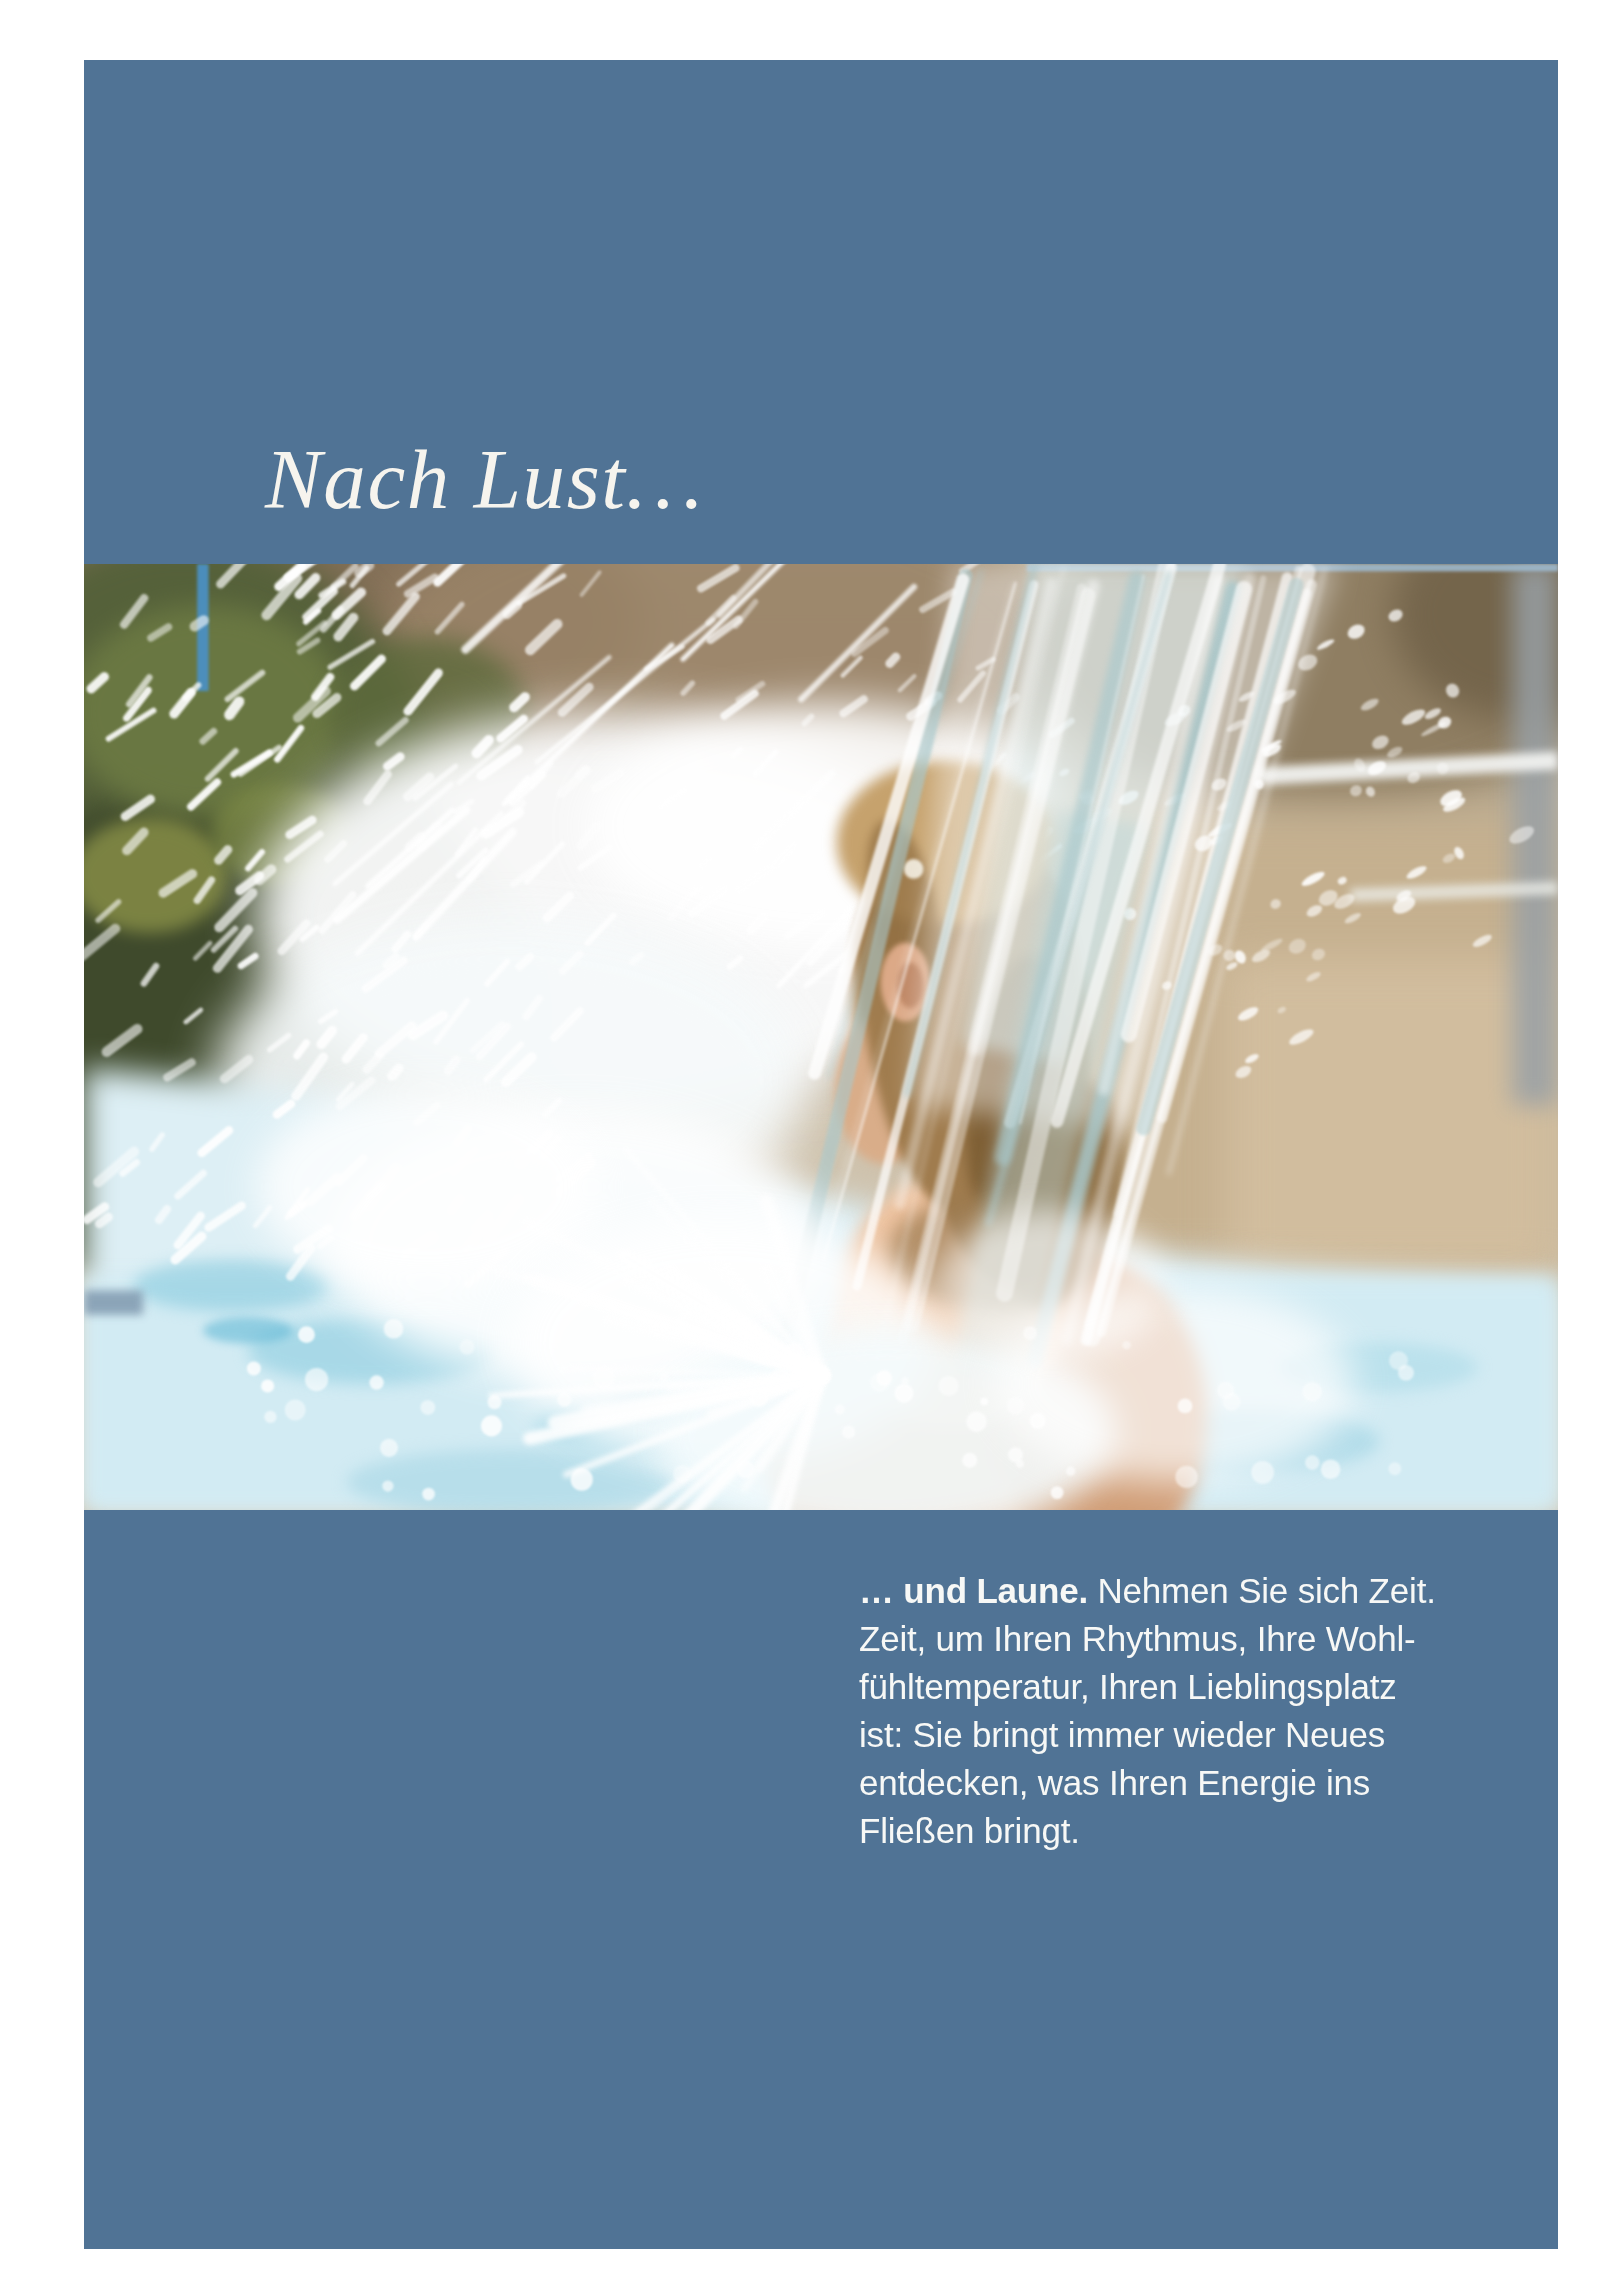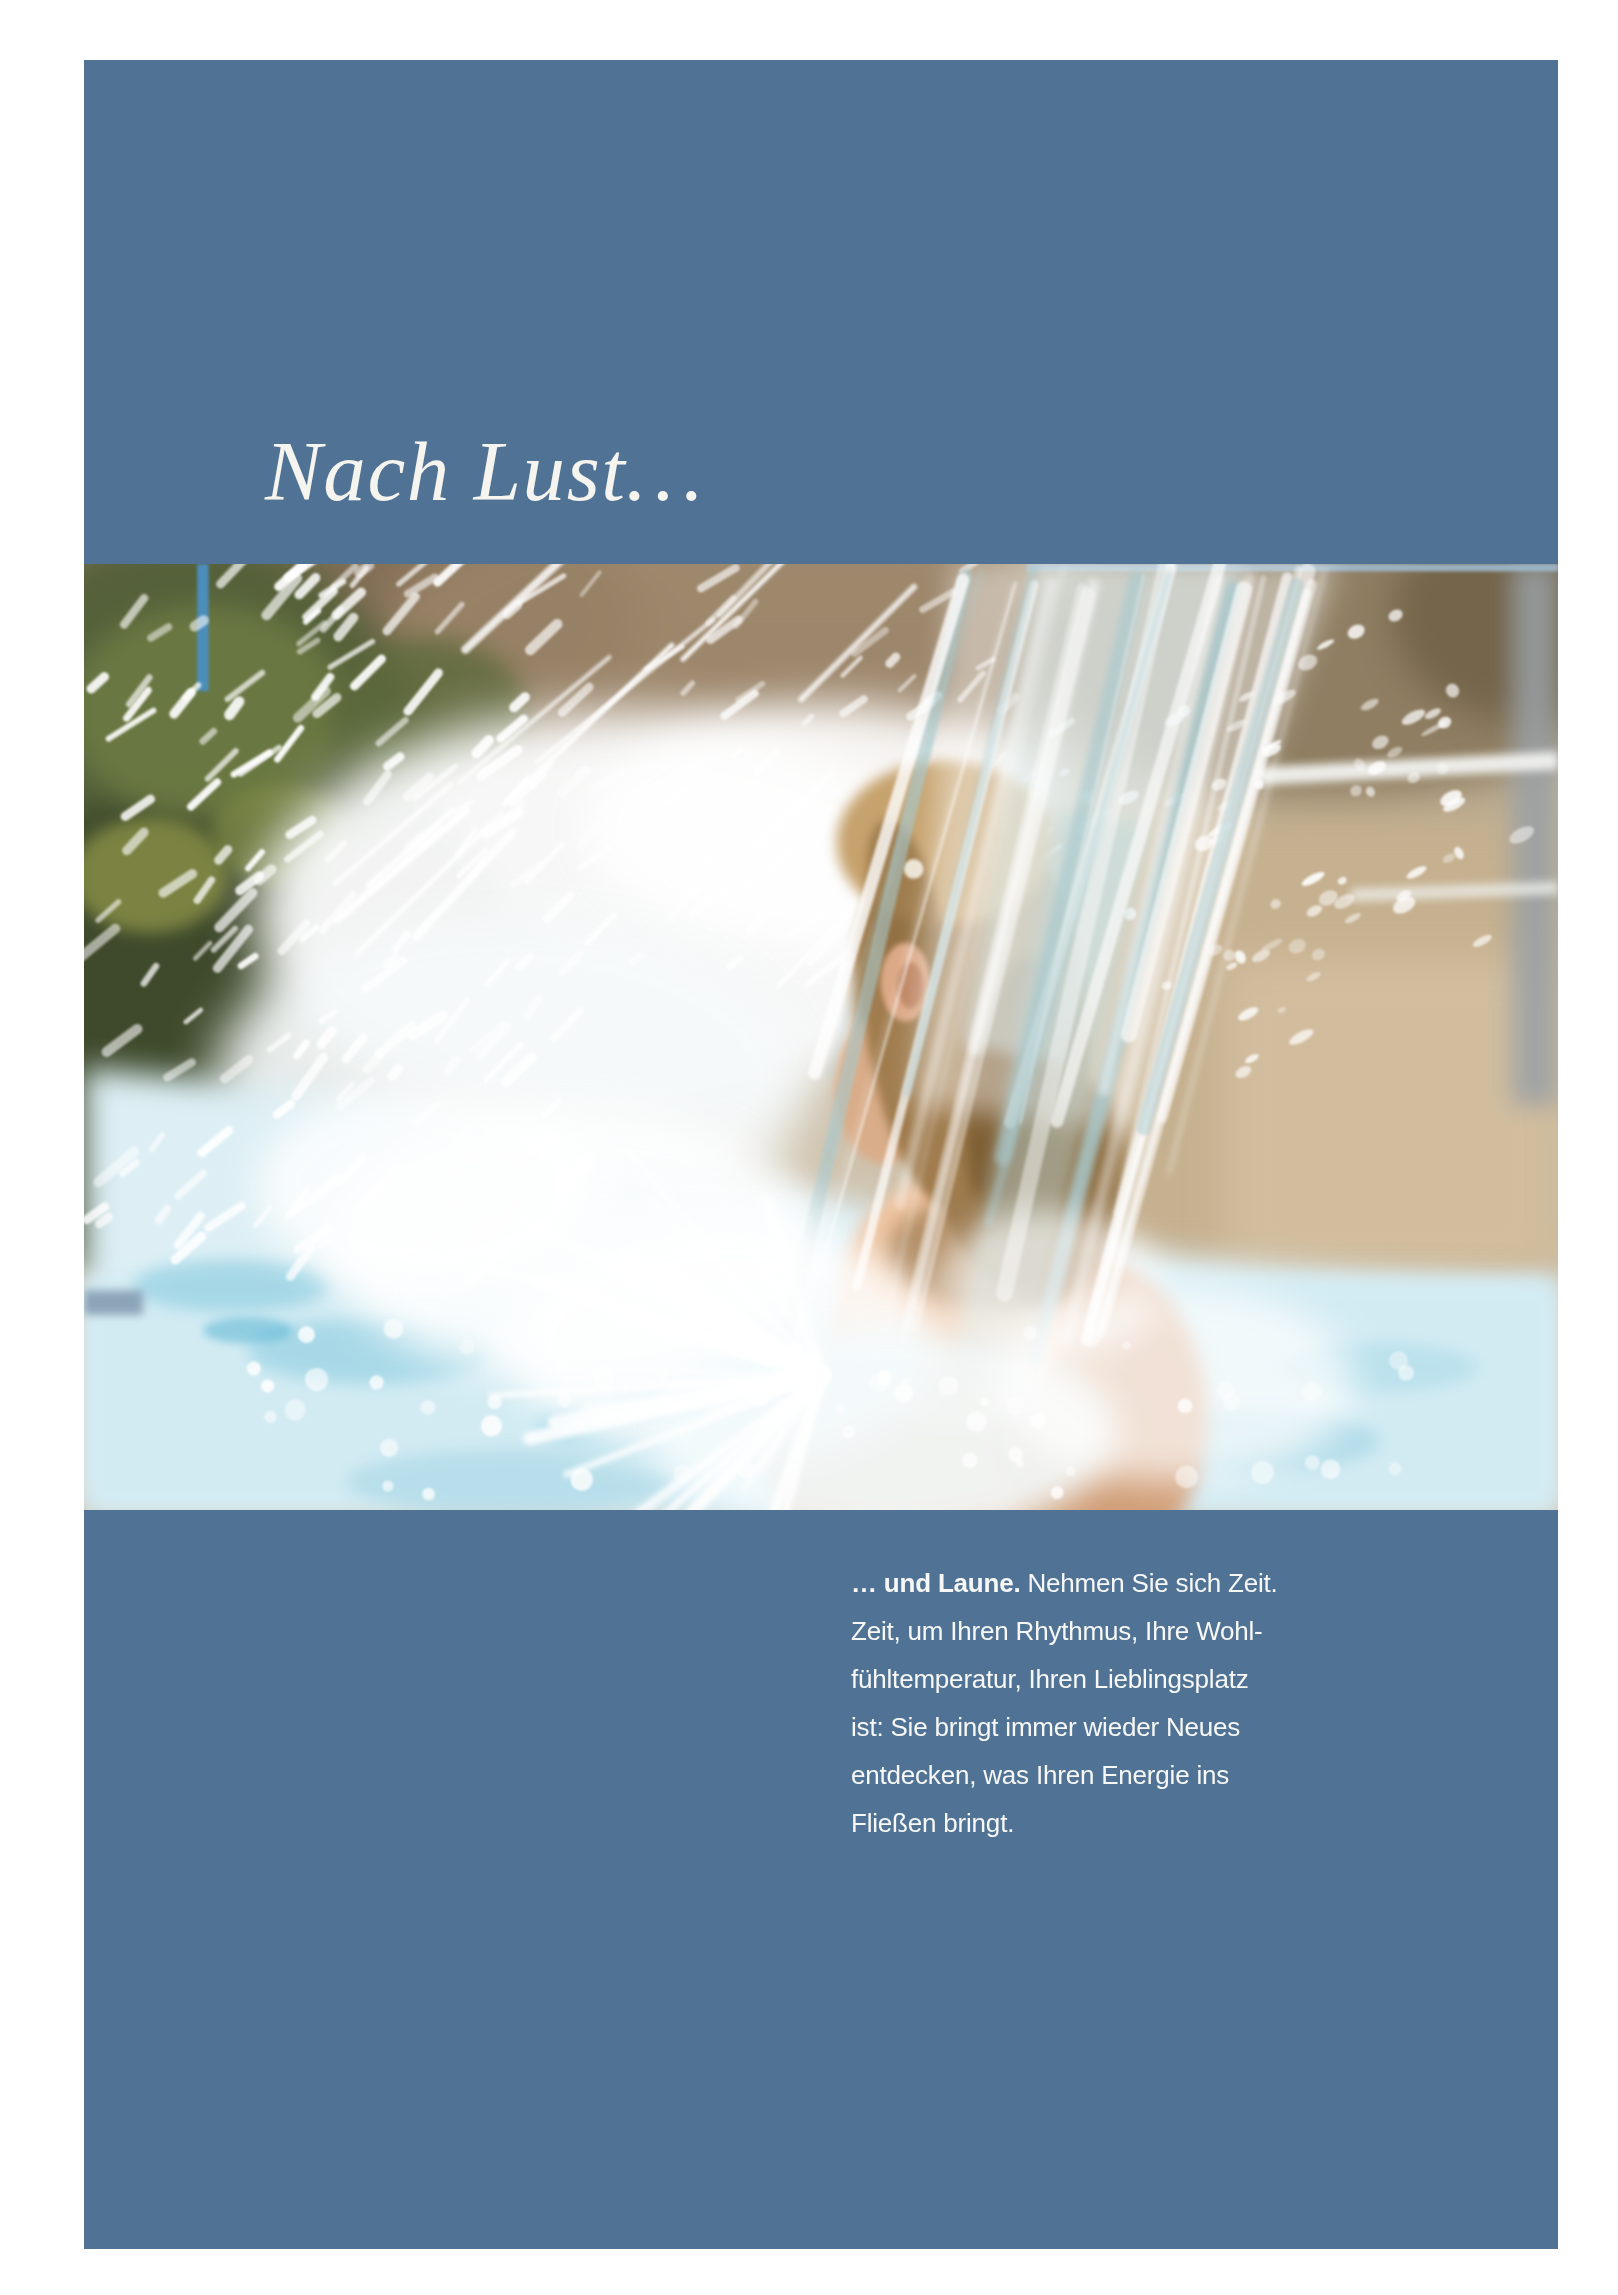--- a/index.html
+++ b/index.html
@@ -5,36 +5,36 @@
   html,body{margin:0;padding:0;}
   body{
     width:1618px;height:2295px;position:relative;background:#ffffff;
     font-family:"Liberation Sans","DejaVu Sans",sans-serif;
     -webkit-font-smoothing:antialiased;
   }
   .panel{
     position:absolute;left:84px;top:60px;width:1474px;height:2189px;
     background:#507395;overflow:hidden;
   }
-  .panel-header{position:absolute;left:0;top:8px;width:1283px;height:504px;border-radius:12px;}
+  .panel-header{position:absolute;left:0;top:16px;width:1283px;height:504px;border-radius:12px;}
   .title{
     position:absolute;left:181px;top:361px;margin:0;
     font-family:"Liberation Serif","DejaVu Serif",serif;
     font-style:italic;font-weight:400;font-size:85px;line-height:1;
     letter-spacing:1.6px;color:#f6f4ee;white-space:nowrap;
   }
   .photo{
     position:absolute;left:0;top:504px;width:1474px;height:946px;
     overflow:hidden;background:#cfc3ae;
   }
   .photo svg{display:block;}
   .panel-footer{position:absolute;left:0;top:1450px;width:1474px;height:739px;}
   .body-text{
-    position:absolute;left:763px;top:45px;margin:4px;
-    font-size:26px;line-height:48px;letter-spacing:-0.2px;
+    position:absolute;left:763px;top:45px;margin:12px;
+    font-size:35px;line-height:48px;letter-spacing:-0.2px;
     color:#f7f8f6;font-weight:400;white-space:nowrap;
   }
   .body-text .line{display:block;}
   .body-text strong{font-weight:700;}
 </style>
 </head>
 <body>
 
 <div class="page">
   <section class="panel">

